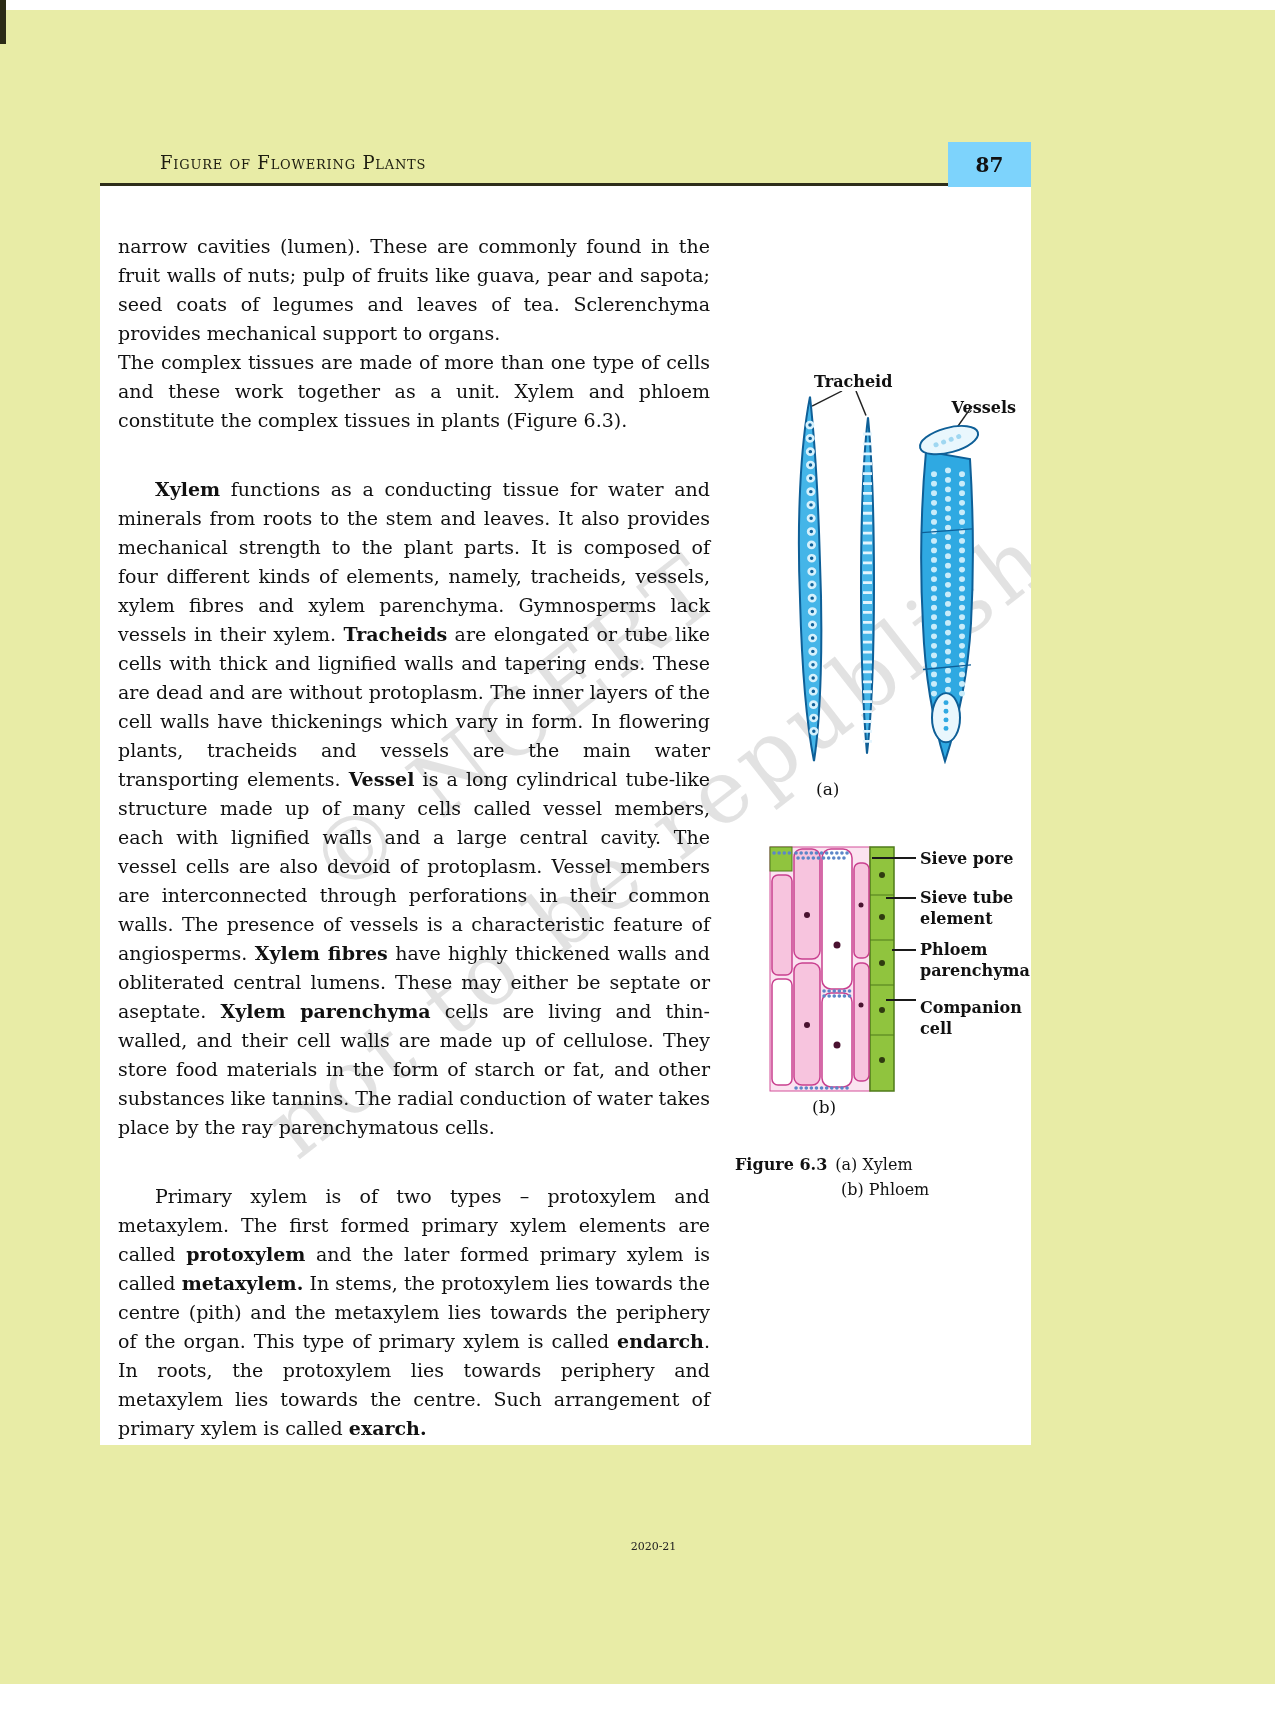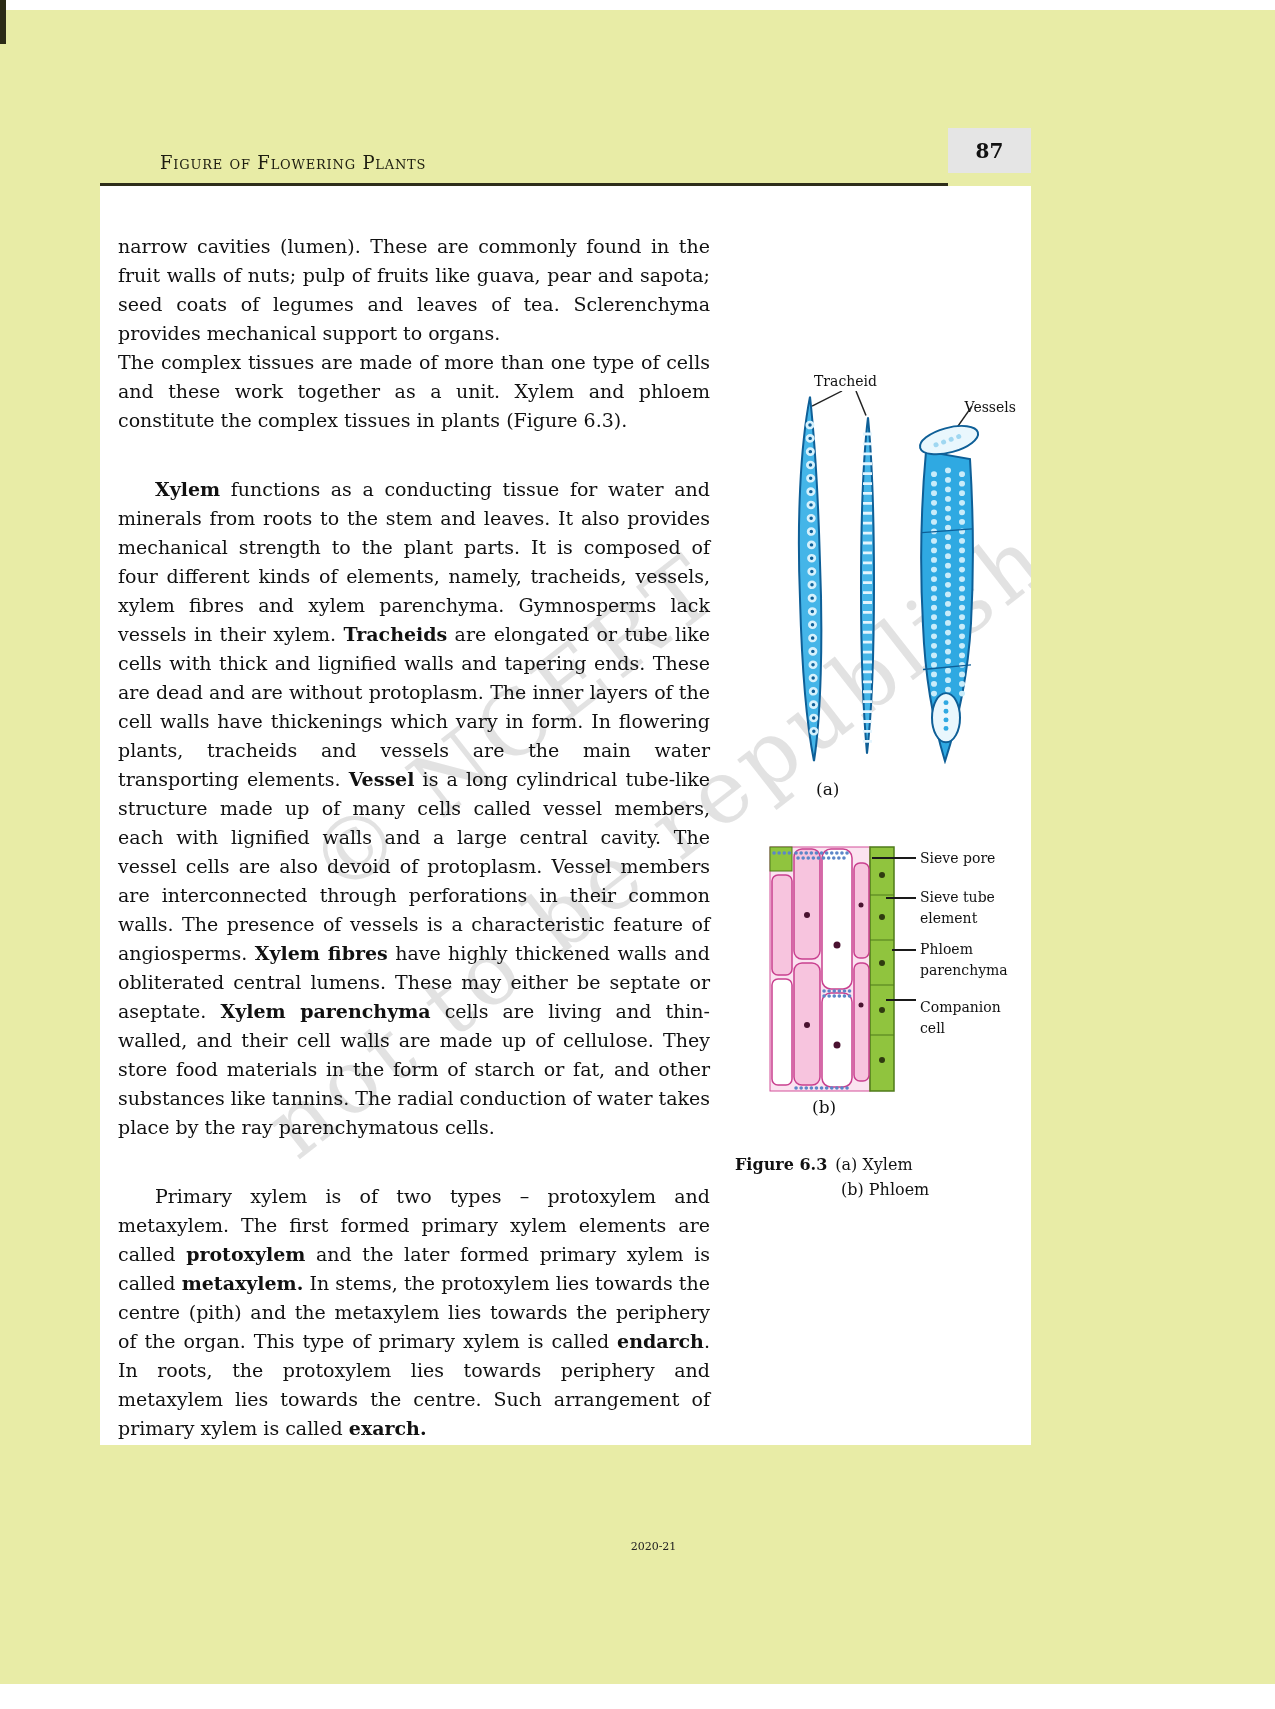--- a/index.html
+++ b/index.html
@@ -4,41 +4,41 @@
 <style>
   html,body{margin:0;padding:0;background:#ffffff;}
   .sheet{position:relative;width:1275px;height:1709px;background:#ffffff;overflow:hidden;
          font-family:"DejaVu Serif", serif;color:#111;}
   .bg-band{position:absolute;left:0;top:10px;width:100%;height:1674px;background:#e8eca6;}
   .corner-bar{position:absolute;left:0;top:0;width:6px;height:44px;background:#2b2b16;}
 
   .header-title{position:absolute;left:160px;top:152px;font-size:18px;letter-spacing:0.8px;
                 font-variant:small-caps;color:#1d1d10;z-index:3;}
   .header-rule{position:absolute;left:100px;top:183px;width:848px;height:3px;background:#2e2e1a;z-index:3;}
-  .page-tab{position:absolute;left:948px;top:128px;width:83px;height:45px;background:#e5e5e5;
+  .page-tab{position:absolute;left:948px;top:142px;width:83px;height:45px;background:#7dd3fc;
             display:flex;align-items:center;justify-content:center;font-weight:bold;font-size:20px;z-index:3;}
 
   .content{position:absolute;left:100px;top:186px;width:931px;height:1259px;background:#ffffff;
            overflow:hidden;z-index:1;}
 
   .wm{position:absolute;left:30px;top:430px;width:880px;transform:rotate(-38deg);
       text-align:center;font-size:88px;line-height:2.05;letter-spacing:6px;color:#c6c6c6;
       opacity:.5;z-index:0;white-space:nowrap;pointer-events:none;}
 
   .text-col{position:absolute;left:18px;top:46px;width:592px;font-size:19px;line-height:29px;
             text-align:justify;z-index:1;}
   .text-col p{margin:0;}
   .para.ind{text-indent:37px;margin-top:40px;}
   .b{font-weight:bold;}
   .section-heading{font-style:italic;font-weight:bold;font-size:20px;color:#54524a;
                    margin:27px 0 13px 0;text-align:left;}
   .sec-num{margin-right:28px;}
 
   .fig-a{position:absolute;left:596px;top:185px;width:322px;height:435px;z-index:1;}
-  .fig-label{position:absolute;font-size:14px;color:#111;line-height:21px;}
+  .fig-label{position:absolute;font-size:16px;color:#111;line-height:21px;font-weight:bold;}
   .fig-a .lbl-tracheid{left:118px;top:0;}
   .fig-a .lbl-vessels{right:2px;top:26px;}
   .fig-a svg{position:absolute;left:90px;top:20px;}
   .fig-a .sub{position:absolute;left:120px;top:408px;font-size:17px;}
 
   .fig-b{position:absolute;left:668px;top:655px;width:263px;height:282px;z-index:1;}
   .fig-b svg{position:absolute;left:0;top:4px;}
   .leader{position:absolute;height:2px;background:#1a1a1a;}
   .ldr1{left:104px;top:16px;width:44px;}
   .ldr2{left:118px;top:56px;width:30px;}

